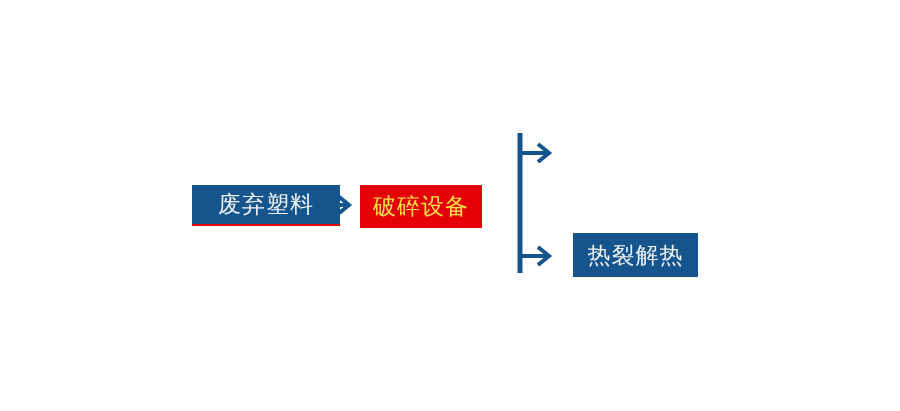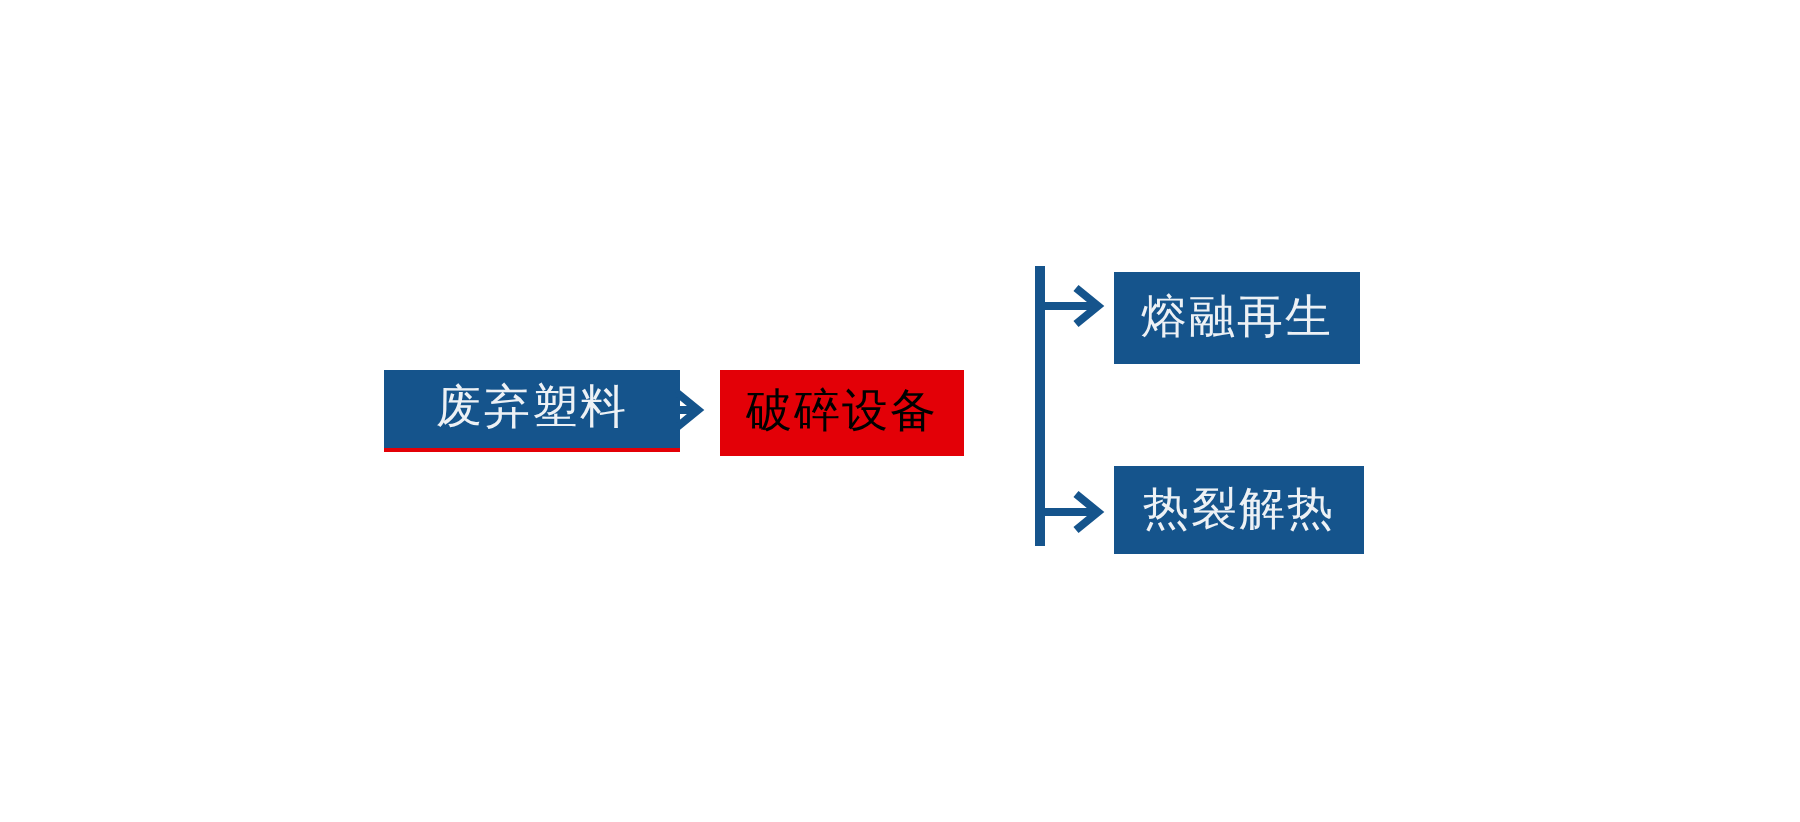--- a/index.html
+++ b/index.html
@@ -49,40 +49,40 @@
 
   
   #node-crushing-equipment {
     left: 360px;
     top: 185px;
     width: 122px;
     height: 43px;
     background: #E30007;
   }
   #node-crushing-equipment .node-label {
-    color: #000000;
+    color: #fde047;
     font-size: 23px;
   }
 
   
   #node-melt-regeneration {
     left: 557px;
     top: 136px;
     width: 123px;
     height: 46px;
     background: #15548C;
   }
   #node-melt-regeneration .node-label {
     color: #EDF1F5;
     font-size: 23px;
   }
 
   
   #node-pyrolysis-heat {
-    left: 557px;
+    left: 573px;
     top: 233px;
     width: 125px;
     height: 44px;
     background: #15548C;
   }
   #node-pyrolysis-heat .node-label {
     color: #EDF1F5;
     font-size: 23px;
   }
 
@@ -129,21 +129,18 @@
       <path d="M10 5 L10 145" stroke="#15548C" stroke-width="5" fill="none"></path>
 
       <path d="M10 25 L36 25" stroke="#15548C" stroke-width="4" fill="none"></path>
       <path d="M28 16 L39 25 L28 34" stroke="#15548C" stroke-width="4" fill="none" stroke-linecap="butt" stroke-linejoin="miter"></path>
 
       <path d="M10 128 L36 128" stroke="#15548C" stroke-width="4" fill="none"></path>
       <path d="M28 119 L39 128 L28 137" stroke="#15548C" stroke-width="4" fill="none" stroke-linecap="butt" stroke-linejoin="miter"></path>
     </svg>
   </div>
 
-  <div class="node" id="node-melt-regeneration">
-    <span class="node-label">熔融再生</span>
-  </div>
 
   <div class="node" id="node-pyrolysis-heat">
     <span class="node-label">热裂解热</span>
   </div>
 
 </div>
 
 </body></html>

